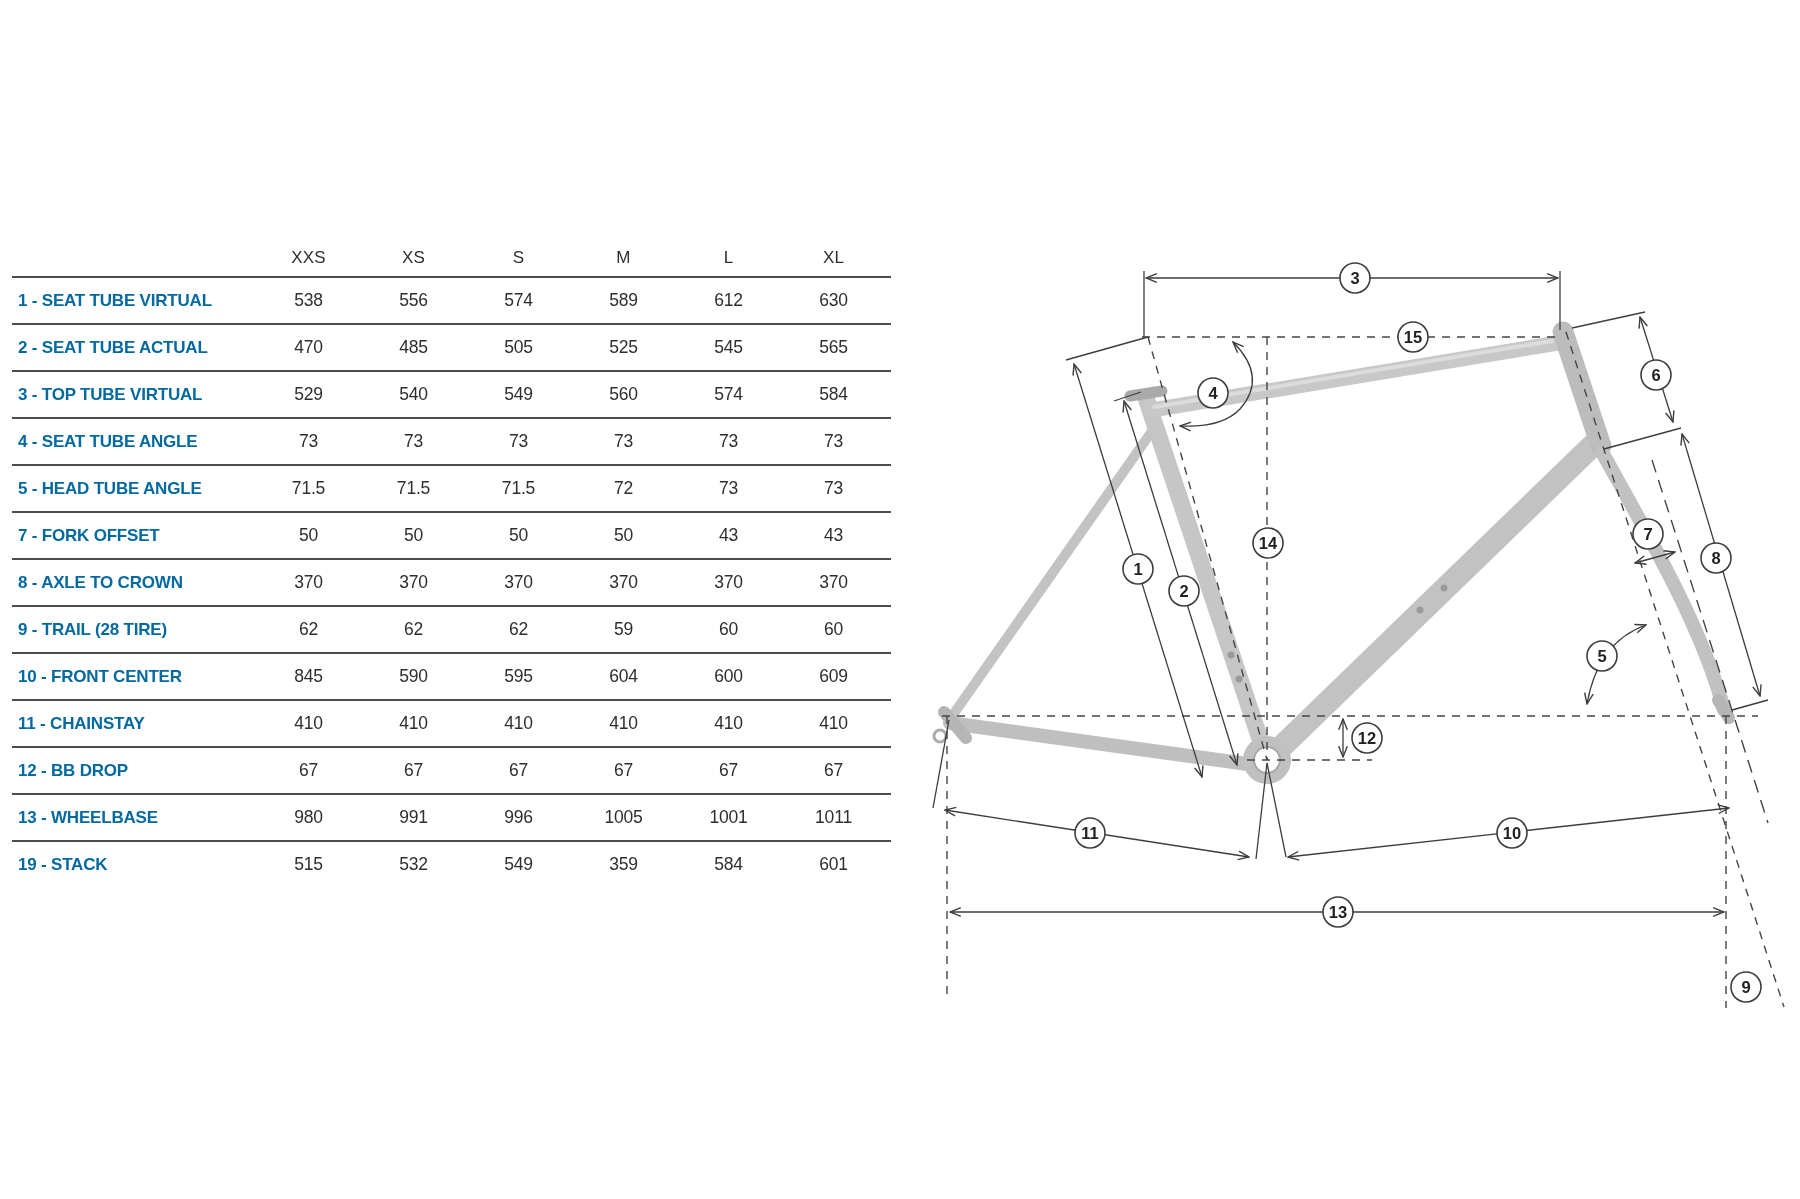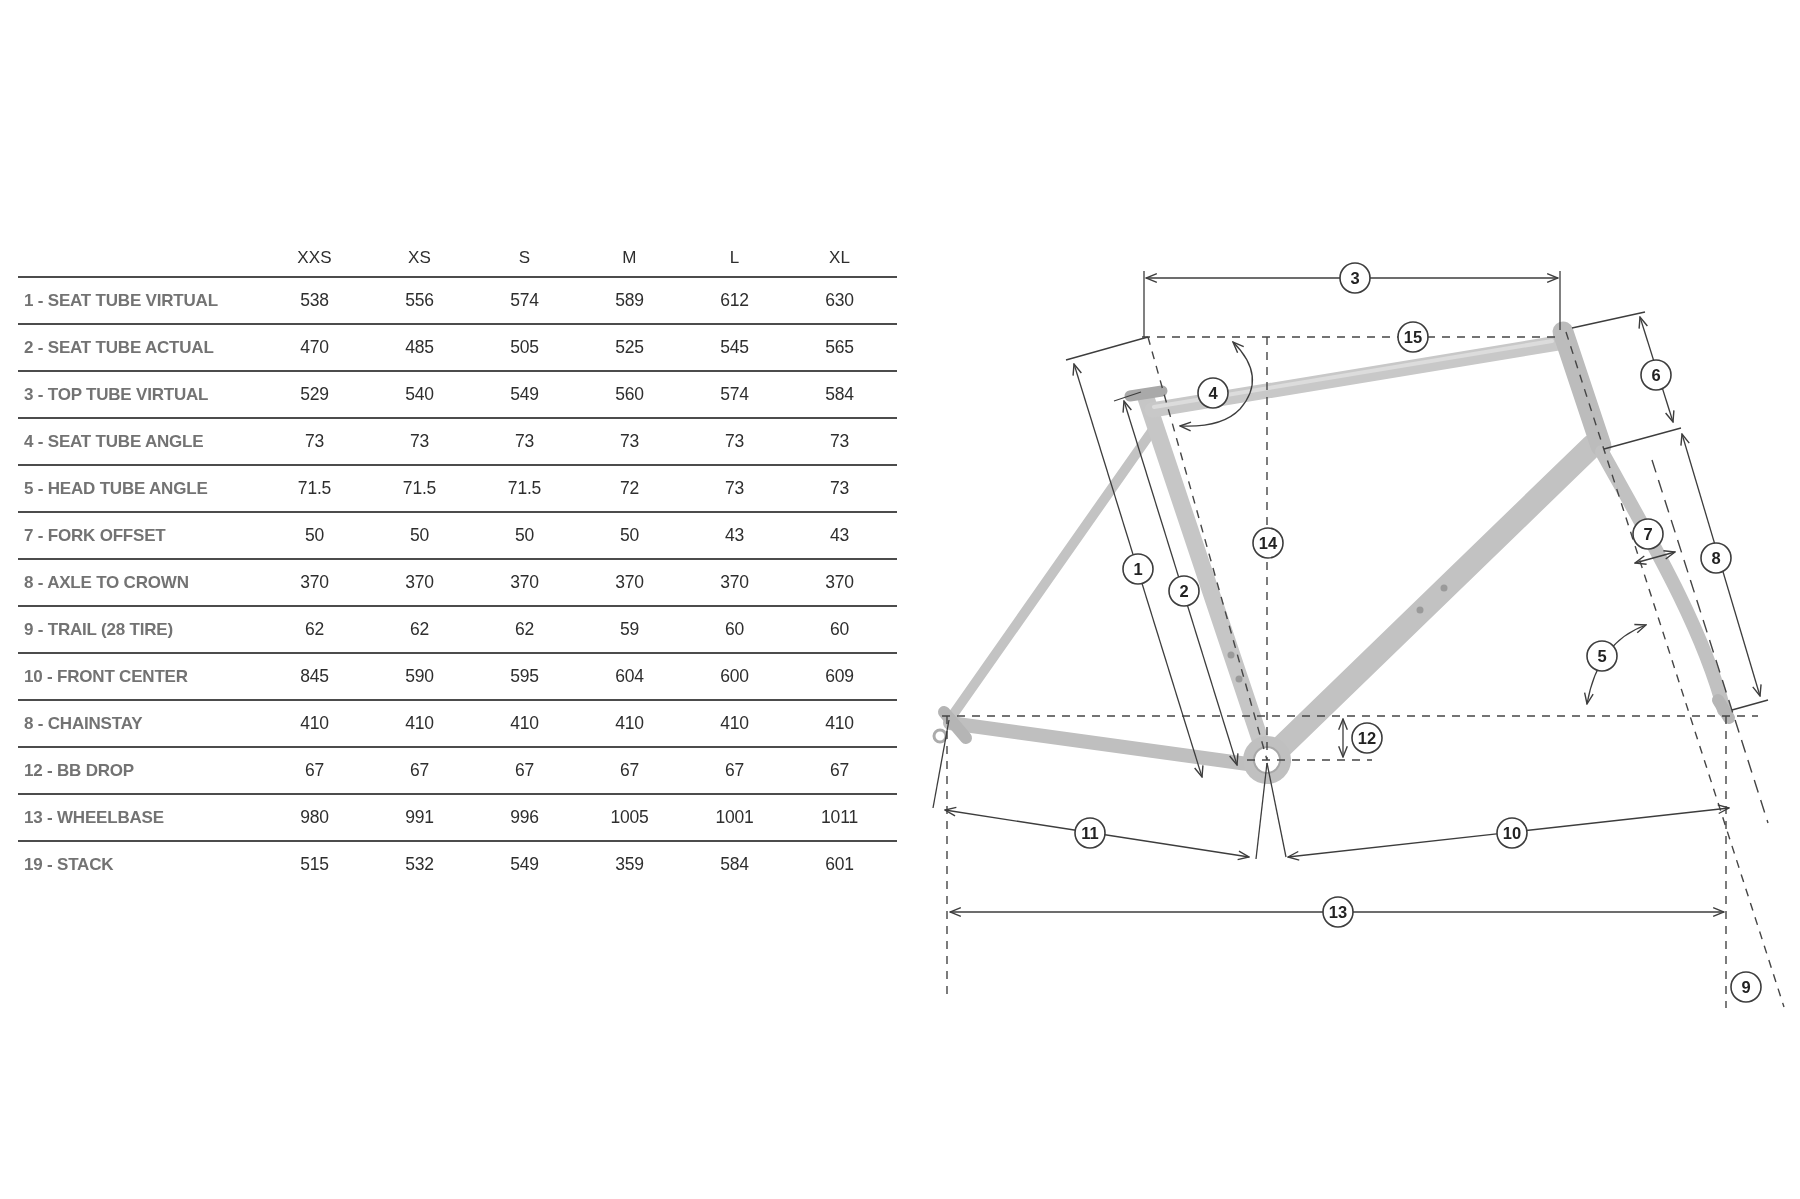--- a/index.html
+++ b/index.html
@@ -3,35 +3,35 @@
 <meta charset="utf-8">
 <style>
   html,body{margin:0;padding:0;background:#ffffff;}
   body{
     width:1800px;height:1199px;position:relative;overflow:hidden;
     font-family:"Liberation Sans","DejaVu Sans",sans-serif;
     color:#2b2b2b;
   }
   
   .geo-table{
-    position:absolute;left:18px;top:240px;width:879px;
+    position:absolute;left:12px;top:240px;width:879px;
   }
   .geo-head{
     display:grid;grid-template-columns:244px repeat(6,105px);
     height:36px;align-items:center;
   }
   .geo-head .hcell{
     text-align:center;font-size:17px;letter-spacing:.2px;color:#2e2e2e;
   }
   .geo-row{
     display:grid;grid-template-columns:244px repeat(6,105px);
     height:45px;align-items:center;border-top:2px solid #4c4c4c;
   }
   .geo-row .label{
-    font-weight:bold;font-size:17px;letter-spacing:-.2px;color:#737373;
+    font-weight:bold;font-size:17px;letter-spacing:-.2px;color:#0369a1;
     padding-left:6px;white-space:nowrap;
   }
   .geo-row .val{
     text-align:center;font-size:17.5px;color:#2e2e2e;letter-spacing:-.2px;
   }
   
   .diagram-wrap{position:absolute;left:920px;top:220px;width:880px;height:860px;}
   svg text{font-family:"Liberation Sans","DejaVu Sans",sans-serif;}
   .callout-num{font-size:16.5px;font-weight:bold;fill:#222;}
 </style>
@@ -126,21 +126,21 @@
       <div class="geo-row">
         <div class="label">10 - FRONT CENTER</div>
         <div class="val">845</div>
         <div class="val">590</div>
         <div class="val">595</div>
         <div class="val">604</div>
         <div class="val">600</div>
         <div class="val">609</div>
       </div>
       <div class="geo-row">
-        <div class="label">8 - CHAINSTAY</div>
+        <div class="label">11 - CHAINSTAY</div>
         <div class="val">410</div>
         <div class="val">410</div>
         <div class="val">410</div>
         <div class="val">410</div>
         <div class="val">410</div>
         <div class="val">410</div>
       </div>
       <div class="geo-row">
         <div class="label">12 - BB DROP</div>
         <div class="val">67</div>

